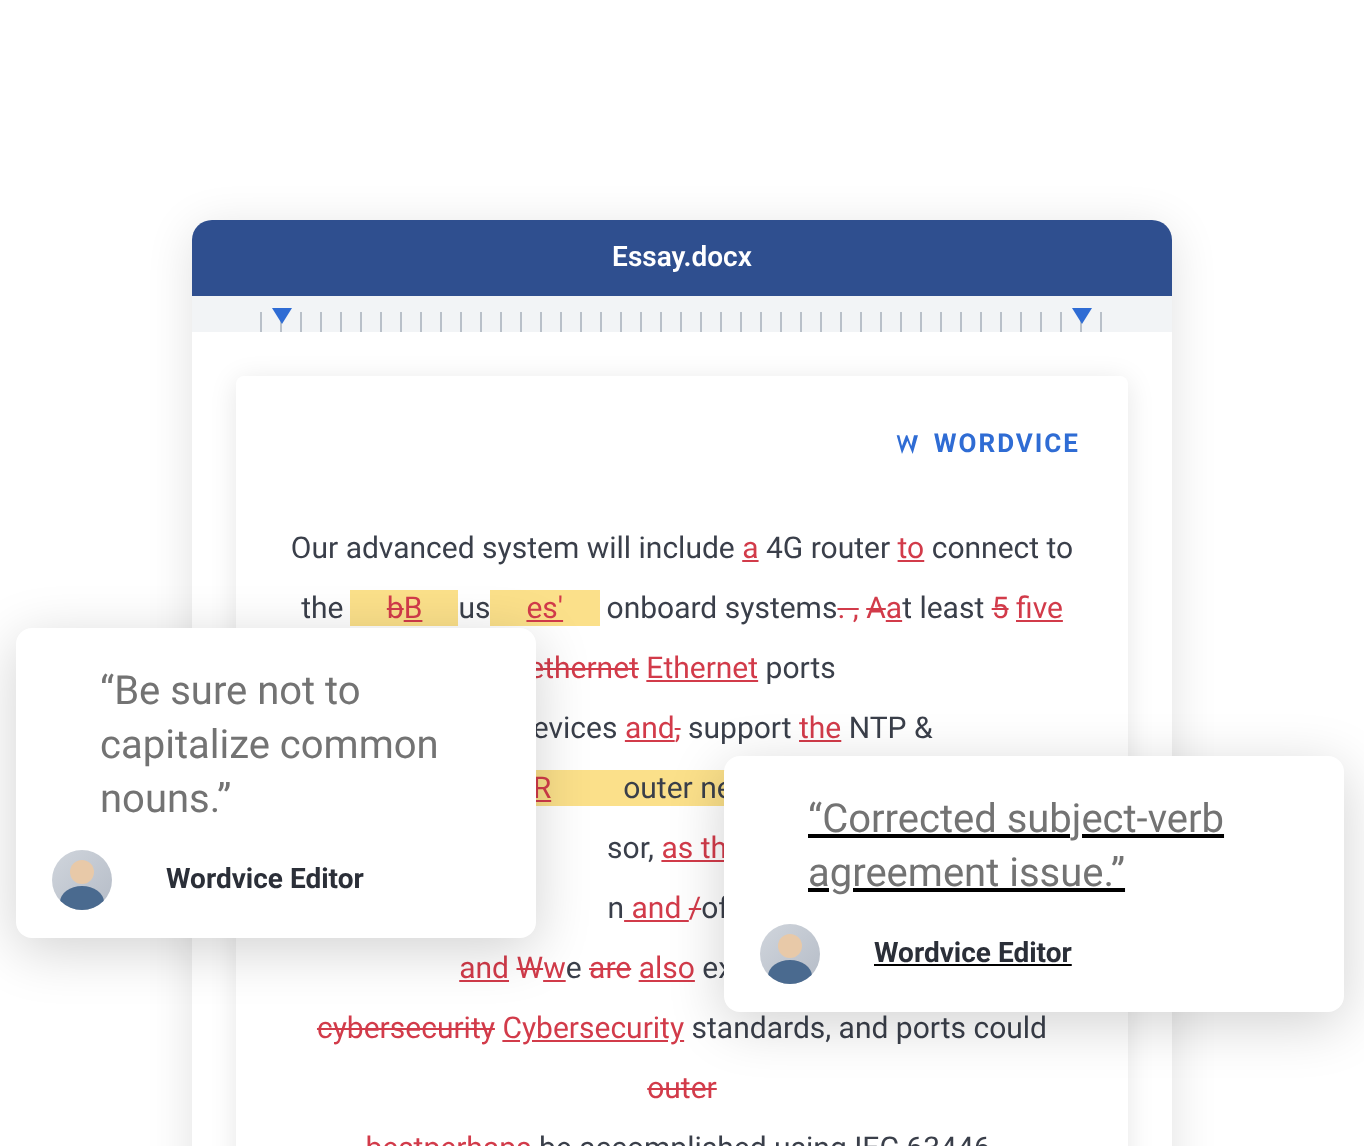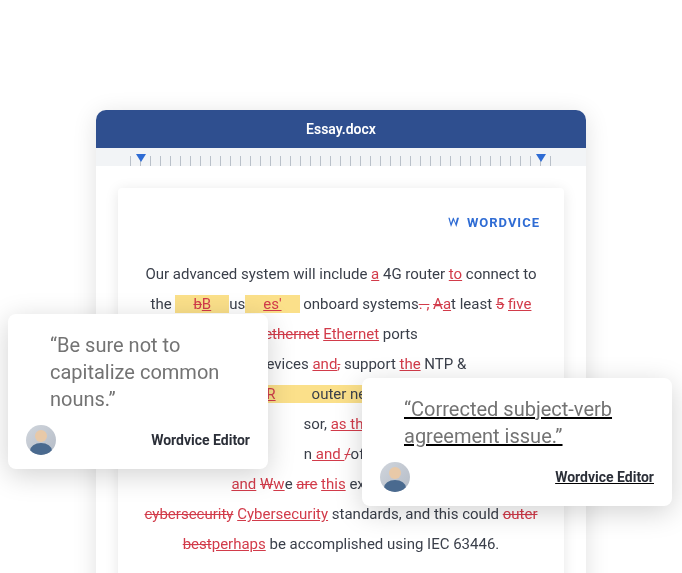--- a/index.html
+++ b/index.html
@@ -92,22 +92,21 @@
   .comment-text {
     font-size: 20px;
     color: #737373;
     line-height: 1.35;
     margin-bottom: 12px;
     margin-left: 24px;
   }
   .comment-author {
     display: flex;
     align-items: center;
-    gap: 10px;
-    justify-content: space-between;
+    gap: 27px;
   }
   .avatar {
     width: 30px; height: 30px;
     border-radius: 50%;
     background: linear-gradient(135deg,#d0d5dc 0%, #b5bcc7 100%);
     position: relative;
     overflow: hidden;
     flex-shrink: 0;
   }
   .avatar::before {
@@ -159,23 +158,23 @@
       <span>Our advanced system will include </span><span class="ins">a</span><span> 4G router </span><span class="ins">to</span><span> connect to the </span><span class="hl"><span class="del">b</span><span class="ins">B</span></span><span>us</span><span class="ins hl">es'</span><span> onboard systems</span><span class="del">. ,</span><span> </span><span class="del">A</span><span class="ins">a</span><span>t least </span><span class="del">5</span><span> </span><span class="ins">five</span><span> </span><span class="del">ethernet</span><span> </span><span class="ins">Ethernet</span><span> ports </span>
       <br>
       <span>board devices </span><span class="ins">and</span><span class="del">,</span><span> support </span><span class="ins">the</span><span> NTP &amp; </span>
       <br>
       <span class="ins">ditionally,</span><span> the </span><span class="hl"><span class="del">r</span><span class="ins">R</span></span><span class="hl">outer need</span><span class="ins hl">s</span><span> to work with </span>
       <br>
       <span>sor, </span><span class="ins">as they</span>
       <br>
       <span>n</span><span class="ins"> and </span><span class="del">/</span><span>off </span><span class="ins">t</span>
       <br>
-      <span class="ins">and</span><span> </span><span class="del">W</span><span class="ins">w</span><span>e </span><span class="del">are</span><span> </span><span class="ins">this</span><span> expect</span><span class="del">ing</span><span> the s</span>
+      <span class="ins">and</span><span> </span><span class="del">W</span><span class="ins">w</span><span>e </span><span class="del">are</span><span> </span><span class="ins">also</span><span> expect</span><span class="del">ing</span><span> the s</span>
       <br>
-      <span class="del">cybersecurity</span><span> </span><span class="ins">Cybersecurity</span><span> standards, and this could </span><span class="del">outer</span>
+      <span class="del">cybersecurity</span><span> </span><span class="ins">Cybersecurity</span><span> standards, and ports could </span><span class="del">outer</span>
       <br>
       <span class="del">best</span><span class="ins">perhaps</span><span> be accomplished using IEC 63446.</span>
     </div>
   </div>
 </div>
 
 <div class="comment comment-left">
   <div class="comment-text">“Be sure not to capitalize common nouns.”</div>
   <div class="comment-author">
     <div class="avatar"></div>

